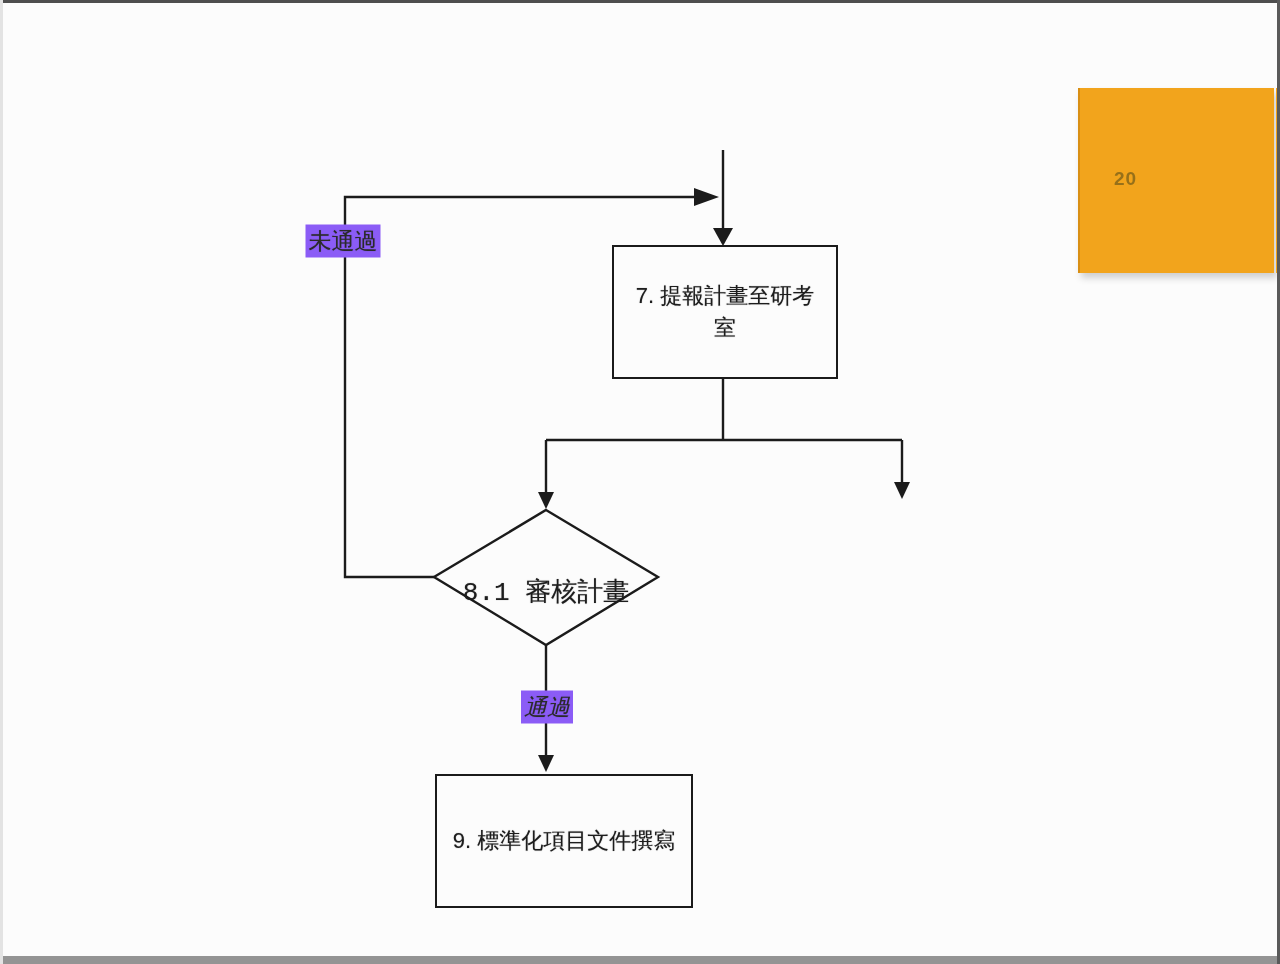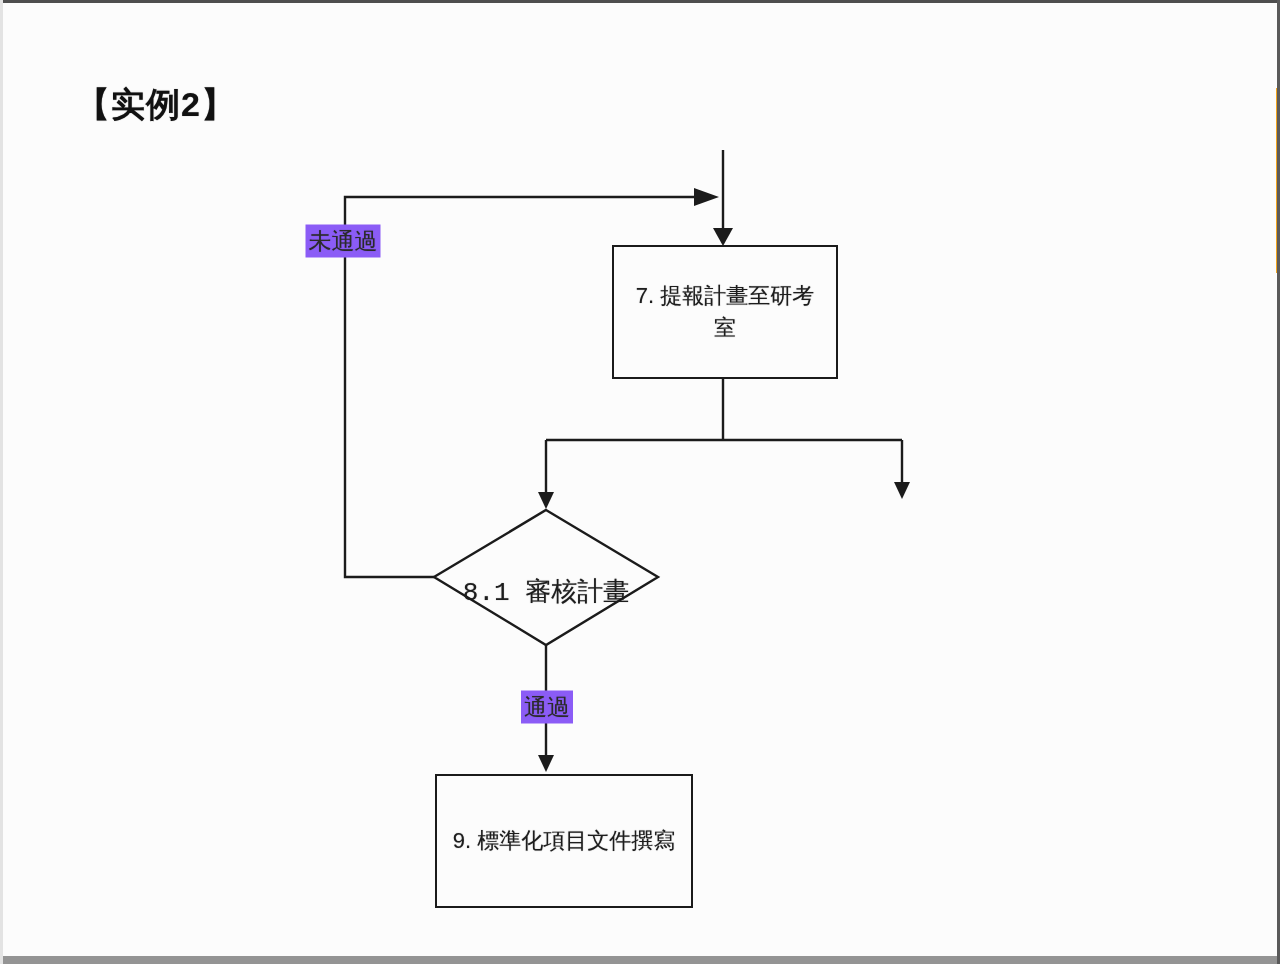--- a/index.html
+++ b/index.html
@@ -61,28 +61,27 @@
     font-family:Liberation Mono, monospace;
   }
 
   .edge-label{
     position:absolute;transform:translate(-50%,-50%);
     background:#8b5cf6;padding:1px 3px;
     font-size:23px;color:#2a2a2a;white-space:nowrap;
     text-shadow:0 0 1px rgba(40,40,40,.45);
   }
   .edge-label.reject{left:343px;top:241px;}
-  .edge-label.approve{left:547px;top:707px;}
+  .edge-label.approve{left:547px;top:707px;font-style:italic;}
 </style>
 </head>
 <body>
 
 <div class="stage">
 
-  <div class="slide-title">【实例2】</div>
 
   <svg class="wires" width="1280" height="964" viewBox="0 0 1280 964">
 
     <path d="M723 150 V230"></path>
     <polygon class="arrow" points="713,228 733,228 723,246"></polygon>
 
     <path d="M434 577 H345 V197 H694"></path>
     <polygon class="arrow" points="694,188 694,206 719,197"></polygon>
 
     <path d="M723 379 V440"></path>
@@ -107,20 +106,23 @@
   <div class="diamond-label">8.1 審核計畫</div>
 
 
   <div class="node box9">
     <span>9. 標準化項目文件撰寫</span>
   </div>
 
   <div class="edge-label reject">未通過</div>
   <div class="edge-label approve">通過</div>
 
+  <div class="page-tab">
+    <span class="num">20</span>
+  </div>
   <div class="page-tab-sliver"></div>
 
   <div class="edge-top"></div>
   <div class="edge-bottom"></div>
   <div class="edge-right"></div>
   <div class="edge-left"></div>
 
 </div>
 
 </body></html>

